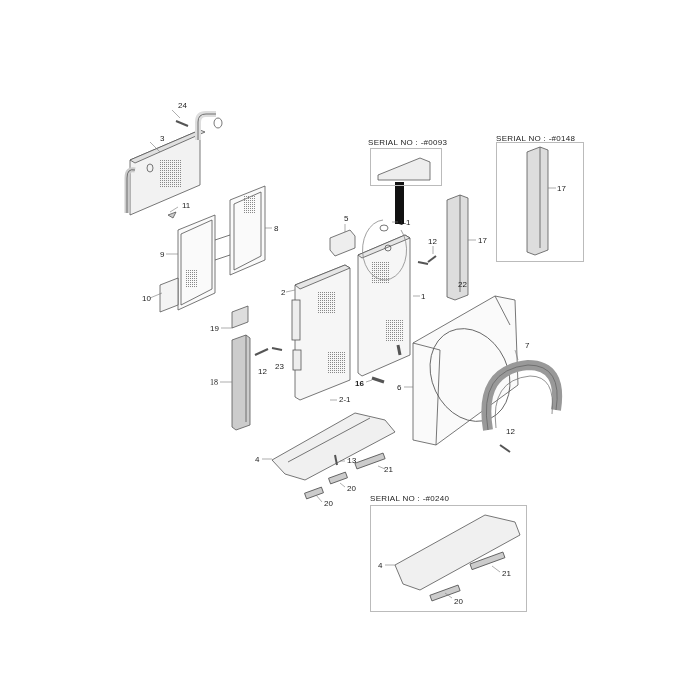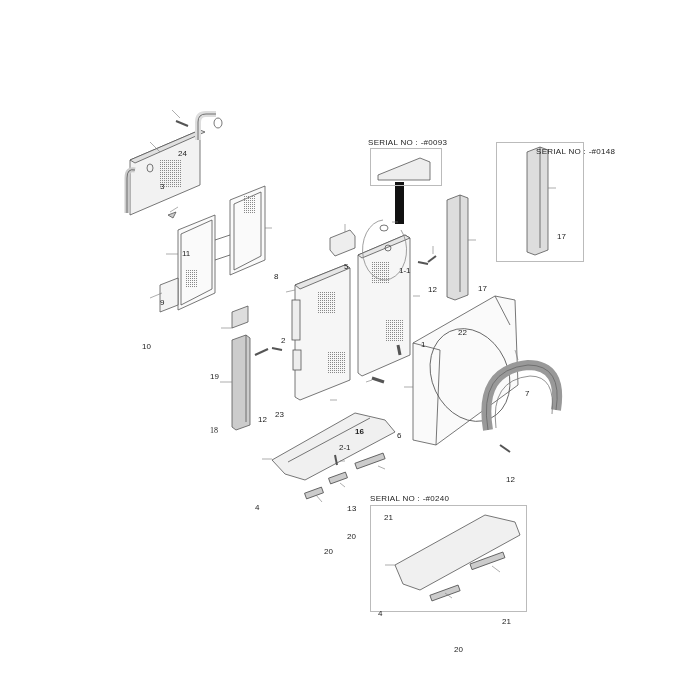--- a/index.html
+++ b/index.html
@@ -1,18 +1,18 @@
 <!DOCTYPE html>
 <html><head>
 <meta charset="utf-8">
 <style>
   html,body{margin:0;padding:0;background:#ffffff;}
   body{width:700px;height:700px;position:relative;overflow:hidden;font-family:"Liberation Sans",sans-serif;}
   #diagram{position:absolute;left:0;top:0;width:700px;height:700px;}
-  .lbl{position:absolute;font-size:8px;color:#222;font-family:"Liberation Sans",sans-serif;line-height:9px;white-space:nowrap;margin-top:48px;}
+  .lbl{position:absolute;font-size:8px;color:#222;font-family:"Liberation Sans",sans-serif;line-height:9px;white-space:nowrap;}
   .serial{position:absolute;font-size:8px;color:#222;letter-spacing:0.3px;font-family:"Liberation Sans",sans-serif;white-space:nowrap;}
   .inset{position:absolute;border:1px solid #bbb;background:transparent;}
 </style>
 </head>
 <body>
 
 <svg id="diagram" viewBox="0 0 700 700" xmlns="http://www.w3.org/2000/svg">
   <g fill="none" stroke="#555" stroke-width="0.8">
 
     <g>
@@ -168,21 +168,21 @@
     <pattern id="mesh" width="2" height="2" patternUnits="userSpaceOnUse">
       <rect width="1" height="1" fill="#888"></rect>
     </pattern>
   </defs>
 </svg>
 
 <div class="inset" style="left:370px;top:148px;width:70px;height:36px;"></div>
 <div class="serial" style="left:368px;top:138px;">SERIAL NO : -#0093</div>
 
 <div class="inset" style="left:496px;top:142px;width:86px;height:118px;"></div>
-<div class="serial" style="left:496px;top:147px;margin-left:40px;">SERIAL NO : -#0148</div>
+<div class="serial" style="left:496px;top:134px;">SERIAL NO : -#0148</div>
 
 <div class="inset" style="left:370px;top:505px;width:155px;height:105px;"></div>
 <div class="serial" style="left:370px;top:494px;">SERIAL NO : -#0240</div>
 
 <span class="lbl" style="left:178px;top:101px;">24</span>
 <span class="lbl" style="left:160px;top:134px;">3</span>
 <span class="lbl" style="left:182px;top:201px;">11</span>
 <span class="lbl" style="left:160px;top:250px;">9</span>
 <span class="lbl" style="left:274px;top:224px;">8</span>
 <span class="lbl" style="left:142px;top:294px;">10</span>

